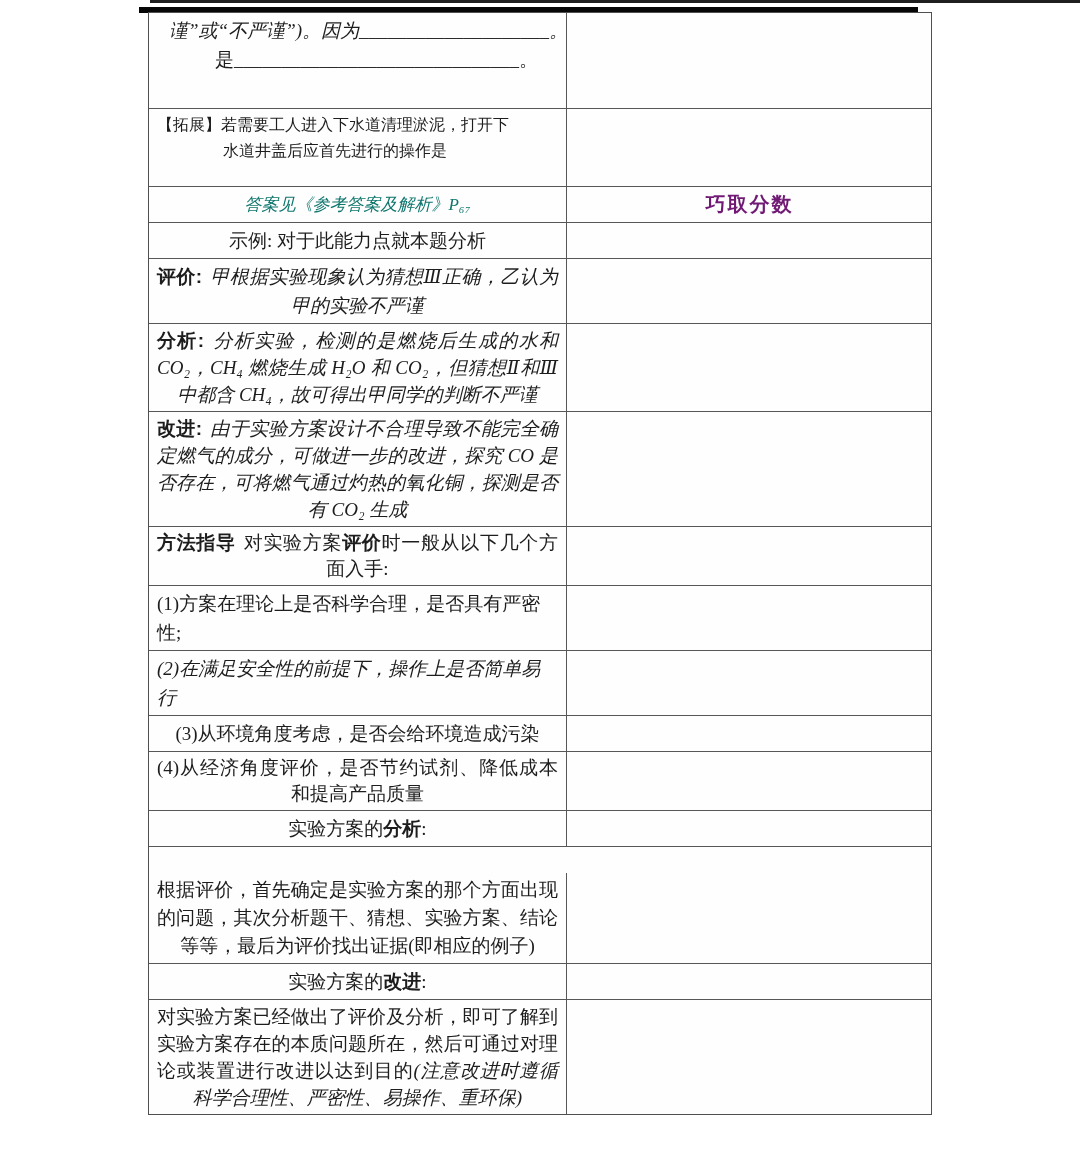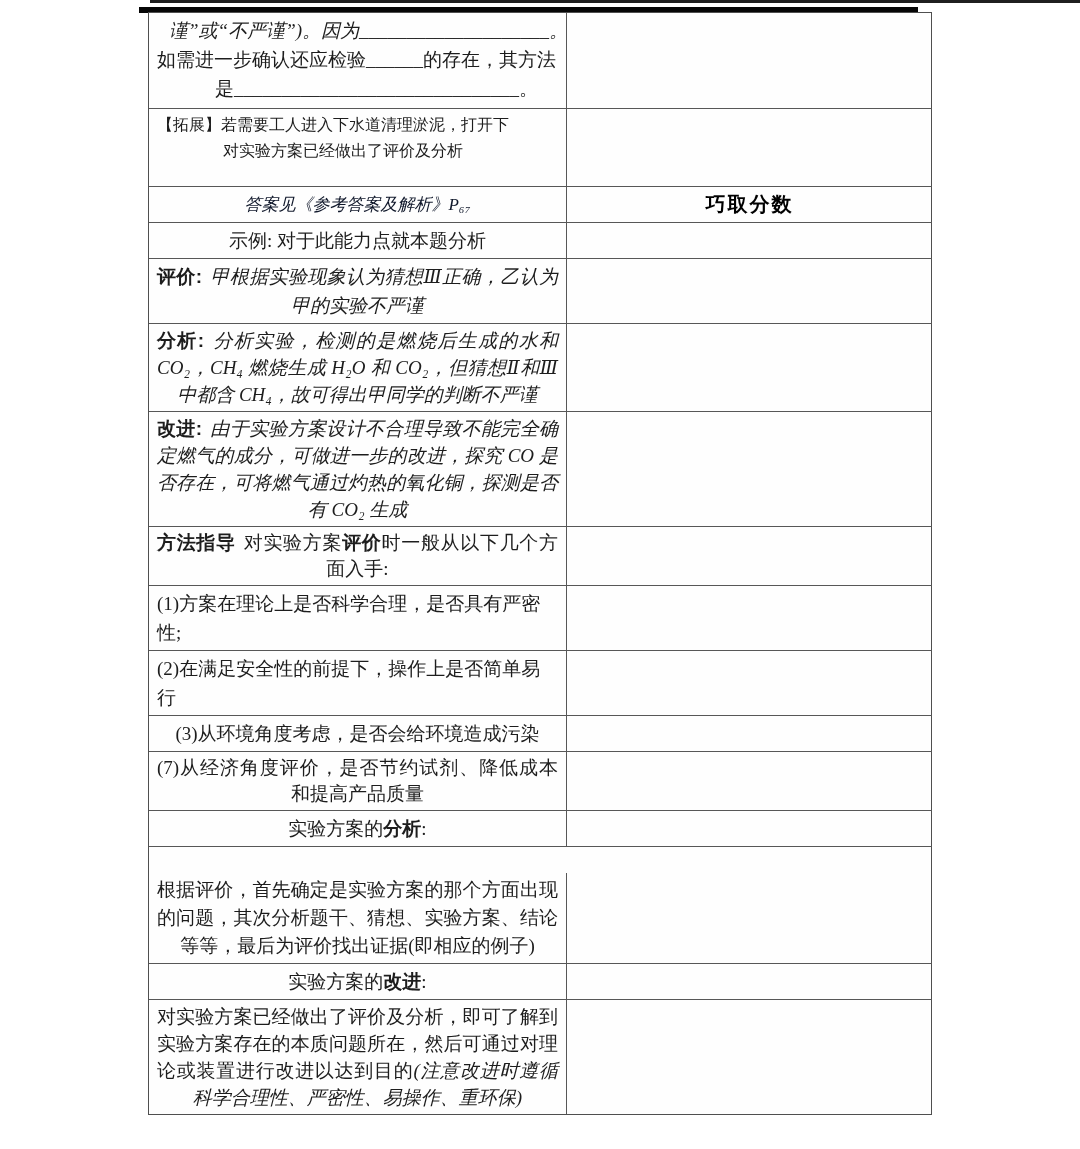--- a/index.html
+++ b/index.html
@@ -39,48 +39,47 @@
   .h1{min-height:96px;}   .r1-l1{padding-left:12px;}  .r1-l3{padding-left:58px;}
   .h2{min-height:78px;line-height:26px;font-size:16px;} .r2-l2{padding-left:66px;} .r2-l3{text-align:center;}
   .h3{min-height:26px;font-size:17px;}
   .h3r{min-height:26px;}
   .h4{min-height:28px;}
   .h5{min-height:62px;}
   .h6{min-height:85px;line-height:27px;}
   .h7{min-height:109px;line-height:27px;}
   .h8{min-height:55px;line-height:26px;}
   .h9{min-height:32px;}
-  .h10{min-height:31px;}
+  .h10{min-height:31px;font-style:italic;}
   .h11{min-height:28px;text-align:center;}
   .h12{min-height:55px;line-height:26px;}
   .h13{min-height:29px;}
   .h14{min-height:86px;line-height:28px;margin-top:26px;}
   .h15{min-height:26px;}
   .h16{min-height:112px;line-height:27px;}
-  .score-head{font-size:20px;letter-spacing:2px;color:#000000;}
-  .answer-ref{color:#0f172a;}
+  .score-head{font-size:20px;letter-spacing:2px;color:#701a75;}
+  .answer-ref{color:#0f766e;}
 </style>
 </head>
 <body>
 
 <div class="scan-edge"></div>
 <div class="thick-bar"></div>
 
 <div class="tbl">
 
   <div class="cell cl h1">
     <div class="line r1-l1 kai">谨”或“不严谨”)。因为____________________。</div>
-    <div class="line">如需进一步确认还应检验______的存在，其方法</div>
     <div class="line r1-l3">是______________________________。</div>
   </div>
   <div class="cell h1"></div>
 
   <div class="cell cl h2">
     <div class="line">【拓展】若需要工人进入下水道清理淤泥，打开下</div>
-    <div class="line r2-l2">对实验方案已经做出了评价及分析</div>
+    <div class="line r2-l2">水道井盖后应首先进行的操作是</div>
   </div>
   <div class="cell h2"></div>
 
   <div class="cell cl cen h3 kai answer-ref">答案见《参考答案及解析》P₆₇</div>
   <div class="cell cen h3r hei score-head">巧取分数</div>
 
   <div class="cell cl cen h4">示例: 对于此能力点就本题分析</div>
   <div class="cell h4"></div>
 
   <div class="cell cl h5 just">
@@ -105,21 +104,21 @@
 
   <div class="cell cl h9">(1)方案在理论上是否科学合理，是否具有严密性;</div>
   <div class="cell h9"></div>
 
   <div class="cell cl h10">(2)在满足安全性的前提下，操作上是否简单易行</div>
   <div class="cell h10"></div>
 
   <div class="cell cl h11">(3)从环境角度考虑，是否会给环境造成污染</div>
   <div class="cell h11"></div>
 
-  <div class="cell cl h12 just">(7)从经济角度评价，是否节约试剂、降低成本和提高产品质量</div>
+  <div class="cell cl h12 just">(4)从经济角度评价，是否节约试剂、降低成本和提高产品质量</div>
   <div class="cell h12"></div>
 
   <div class="cell cl cen h13">
     <span>实验方案的</span>
       <span class="hei">分析</span>
       <span>:</span>
   </div>
   <div class="cell h13"></div>
 
   <div class="cell cl h14 just">根据评价，首先确定是实验方案的那个方面出现的问题，其次分析题干、猜想、实验方案、结论等等，最后为评价找出证据(即相应的例子)</div>

